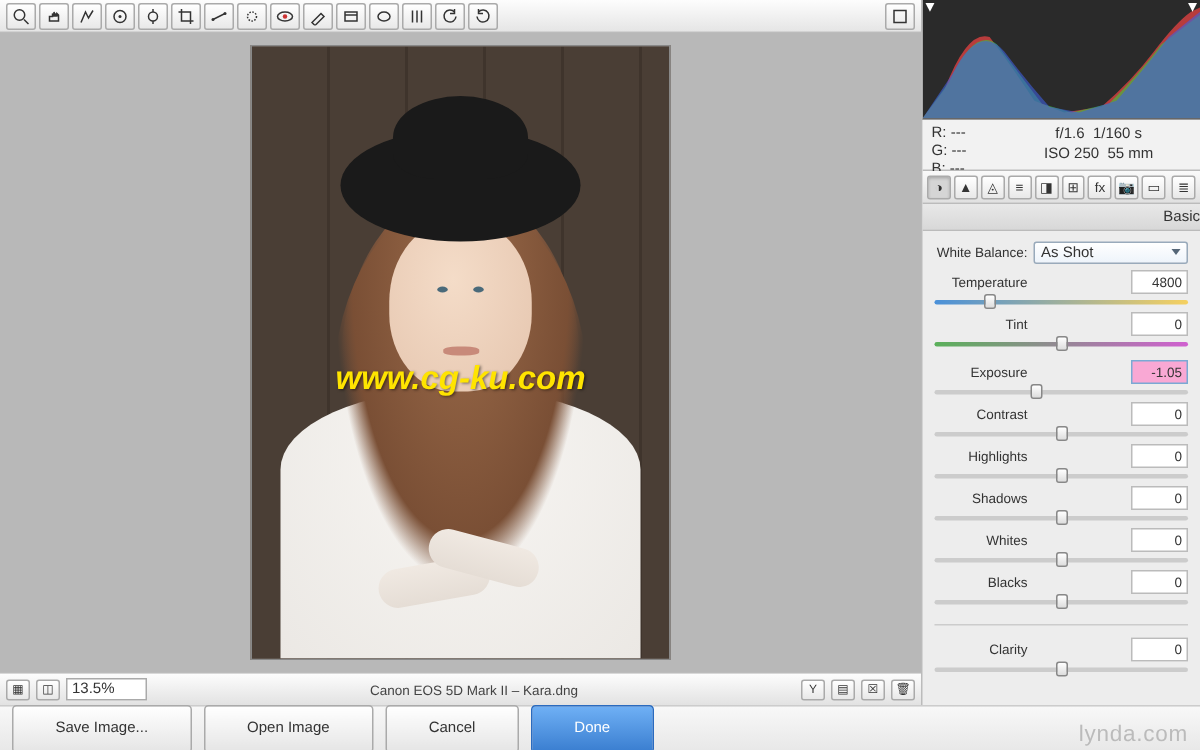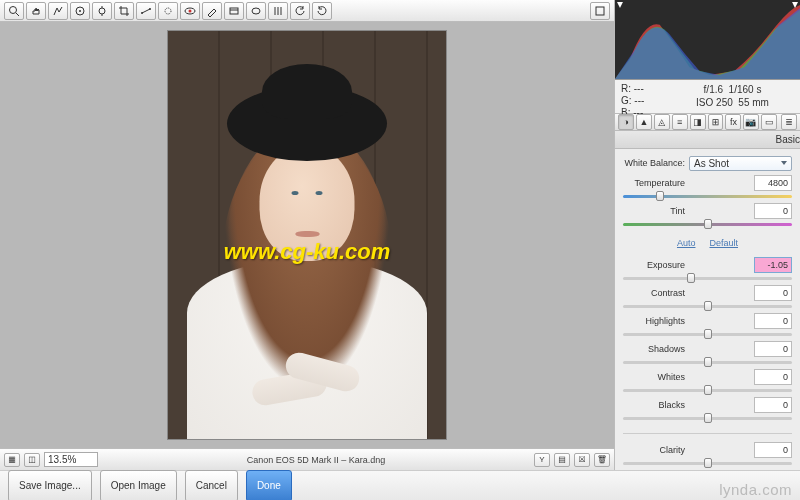--- a/index.html
+++ b/index.html
@@ -51,21 +51,21 @@
 .val.hl{background:#f9a8d4;border-color:#7aa9d4}
 .slider{width:100%;height:14px;position:relative;margin-top:-2px}
 .track{position:absolute;top:6px;left:0;right:0;height:3px;background:#ccc;border-radius:2px}
 .trackT{background:linear-gradient(90deg,#4a90d9,#f5d060)}
 .trackI{background:linear-gradient(90deg,#5ab05a,#d060d0)}
 .thumb{position:absolute;top:2px;width:8px;height:10px;background:linear-gradient(#fff,#ddd);border:1px solid #888;border-radius:2px;transform:translateX(-50%);cursor:pointer}
 .links{display:flex;gap:14px;justify-content:center;margin:3px 0 5px}
 .link{font-size:9px;color:#4a7ab5;text-decoration:underline;cursor:pointer}
 .hr{height:1px;background:#ccc;margin:4px 0}
 .footer{height:30px;background:linear-gradient(#f8f8f8,#e8e8e8);border-top:1px solid #ccc;display:flex;align-items:center;padding:0 8px;gap:8px}
-.btn{height:32px;padding:0 10px;border:1px solid #aaa;background:linear-gradient(#fff,#e5e5e5);border-radius:3px;font-size:10px;cursor:pointer;display:flex;align-items:center}
+.btn{height:32px;padding:0 28px;border:1px solid #aaa;background:linear-gradient(#fff,#e5e5e5);border-radius:3px;font-size:10px;cursor:pointer;display:flex;align-items:center}
 .btn.pri{background:linear-gradient(#6fb0f5,#3a7ed0);color:#fff;border-color:#2a6bbf}
 .metalink{font-size:9px;color:#4a7ab5;text-decoration:underline;cursor:pointer}
 .brand{position:absolute;right:8px;bottom:2px;font-size:15px;color:#bbb;font-weight:300;letter-spacing:.5px}
 </style>
 </head>
 <body>
 
 <div class="main">
   <div class="left">
     <div class="toolbar">
@@ -251,24 +251,20 @@
           <div class="row">
             <div class="lbl">Tint</div>
             <div style="flex:1"></div>
             <div class="val ">0</div>
           </div>
   <div class="slider">
             <div class="track trackI"></div>
             <div class="thumb" style="left:50%"></div>
           </div>
         </div>
-      <div class="links">
-        <span class="link">Auto</span>
-        <span class="link">Default</span>
-      </div>
       <div id="tone-sliders">
           <div class="row">
             <div class="lbl">Exposure</div>
             <div style="flex:1"></div>
             <div class="val hl">-1.05</div>
           </div>
   <div class="slider">
             <div class="track "></div>
             <div class="thumb" style="left:40%"></div>
           </div>

